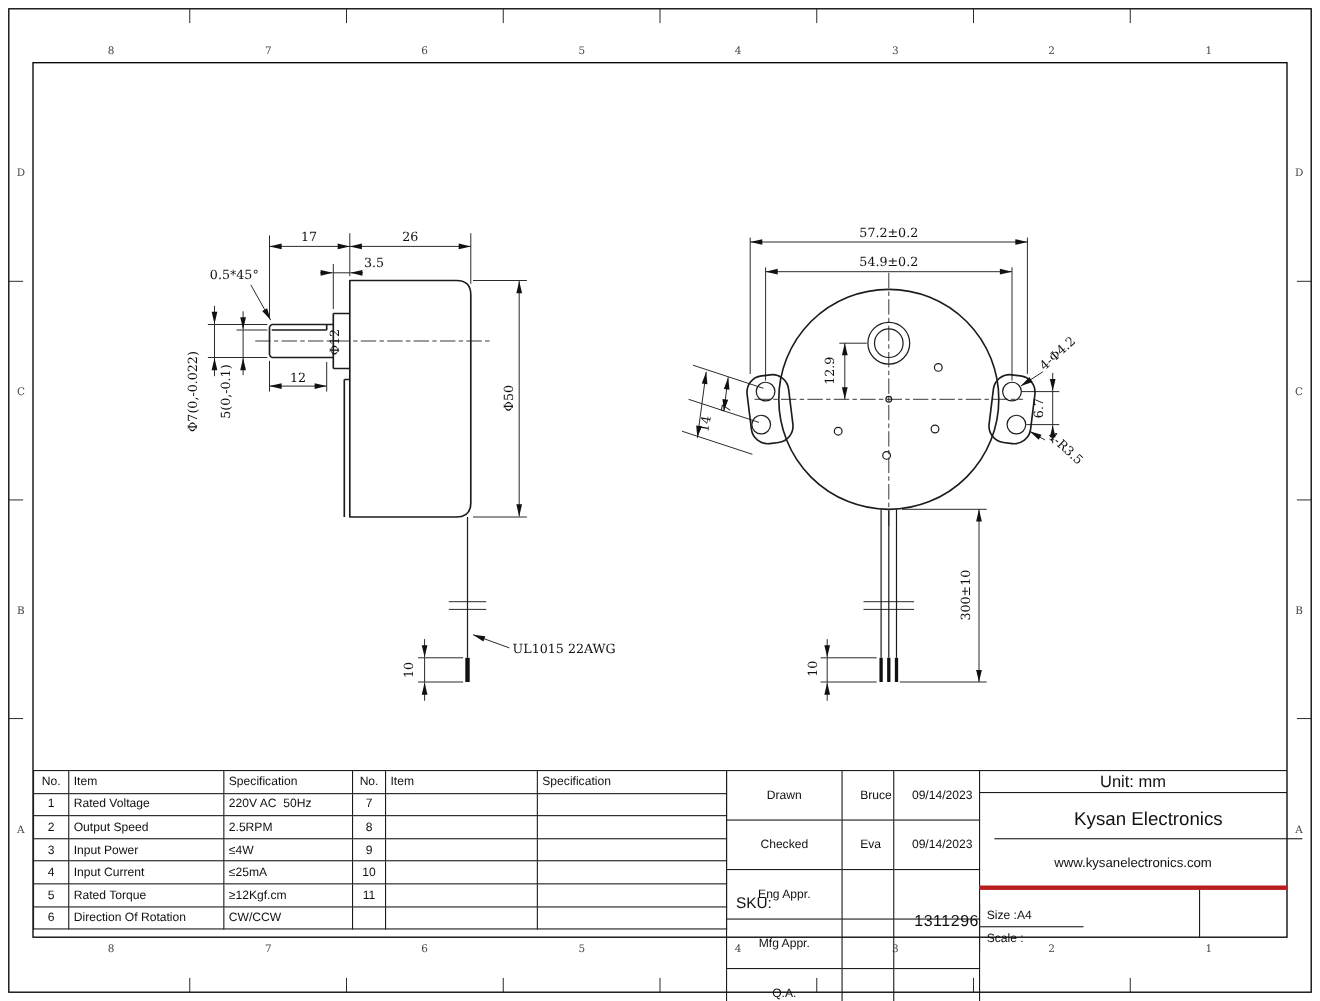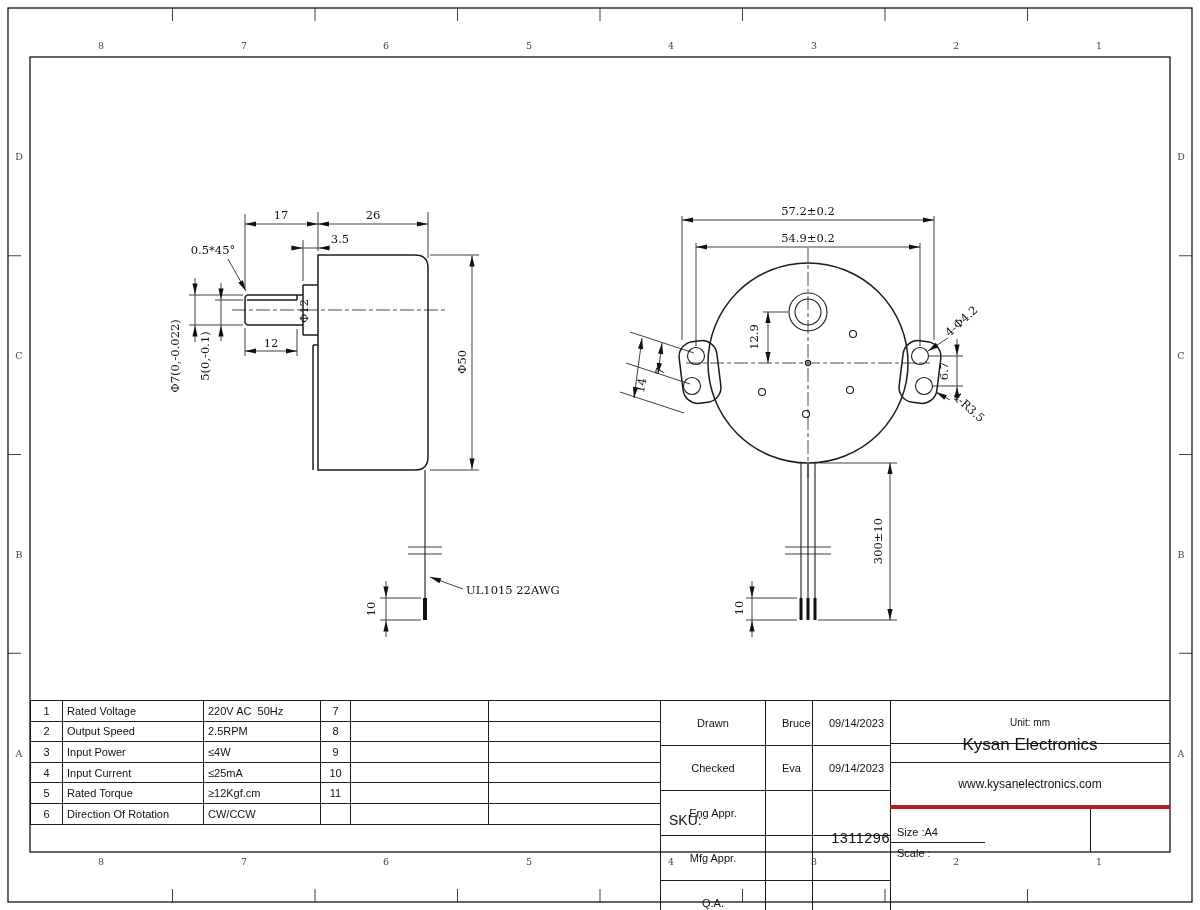--- a/index.html
+++ b/index.html
@@ -15,23 +15,23 @@
   .dt{font-family:"DejaVu Serif","Liberation Serif",serif;font-size:11.5px;fill:#111}
   .zl{font-family:"DejaVu Serif","Liberation Serif",serif;font-size:9.5px;fill:#444}
   .bottom{position:absolute;left:30px;top:700px;width:1140px;height:152px;font-size:11px}
   table.spec{position:absolute;left:0;top:0;width:630px;border-collapse:collapse;table-layout:fixed}
   table.spec td{border:1px solid #1c1c1c;padding:0 4px;height:20.6px;white-space:pre;overflow:hidden}
   table.spec td.cn{text-align:center;padding:0}
   .tb{position:absolute;left:630px;top:0;width:510px;height:152px}
   .tb>*{position:absolute}
   table.appr{left:0;top:0;width:230px;border-collapse:collapse;table-layout:fixed}
   table.appr td{border:1px solid #1c1c1c;height:20.8px;text-align:center;padding:16px;white-space:nowrap;overflow:hidden}
-  .unit{left:230px;top:0;width:280px;height:44px;border-top:1px solid #1c1c1c;border-bottom:1px solid #1c1c1c;
-        display:flex;align-items:center;justify-content:center;font-size:10px}
-  .company{left:230px;top:27px;width:280px;height:36px;border-bottom:1px solid #1c1c1c;
+  .unit{left:230px;top:0;width:280px;height:21px;border-top:1px solid #1c1c1c;border-bottom:1px solid #1c1c1c;
+        display:flex;align-items:center;justify-content:center;font-size:15px}
+  .company{left:244px;top:27px;width:280px;height:36px;border-bottom:1px solid #1c1c1c;
         display:flex;align-items:center;justify-content:center;font-size:17px}
   .website{left:230px;top:63px;width:280px;height:46px;border-bottom:4px solid #b91c1c;
         display:flex;align-items:center;justify-content:center;font-size:12px}
   .skuBox{left:0;top:109px;width:230px;height:43px}
   .skuLabel{position:absolute;left:9px;top:3px;font-size:14px}
   .skuNum{position:absolute;left:0;top:21px;width:100%;text-align:right;font-size:14.5px;letter-spacing:.5px}
   .sizeScale{left:230px;top:122px;width:95px;height:43px;border-left:1px solid #1c1c1c}
   .size{height:21px;border-bottom:1px solid #1c1c1c;line-height:20px;padding-left:6px}
   .scale{height:21px;line-height:21px;padding-left:6px}
   .weight{left:325px;top:109px;width:105px;height:43px;border-left:1px solid #1c1c1c;
@@ -204,20 +204,28 @@
     <colgroup>
           <col style="width:32px">
           <col style="width:141px">
           <col style="width:117px">
           <col style="width:30px">
           <col style="width:138px">
           <col style="width:172px">
         </colgroup>
     <tbody>
       <tr>
+        <td class="cn">No.</td>
+        <td>Item</td>
+        <td>Specification</td>
+        <td class="cn">No.</td>
+        <td>Item</td>
+        <td>Specification</td>
+      </tr>
+      <tr>
         <td class="cn">1</td>
         <td>Rated Voltage</td>
         <td>220V AC  50Hz</td>
         <td class="cn">7</td>
         <td></td>
         <td></td>
       </tr>
       <tr>
         <td class="cn">2</td>
         <td>Output Speed</td>

